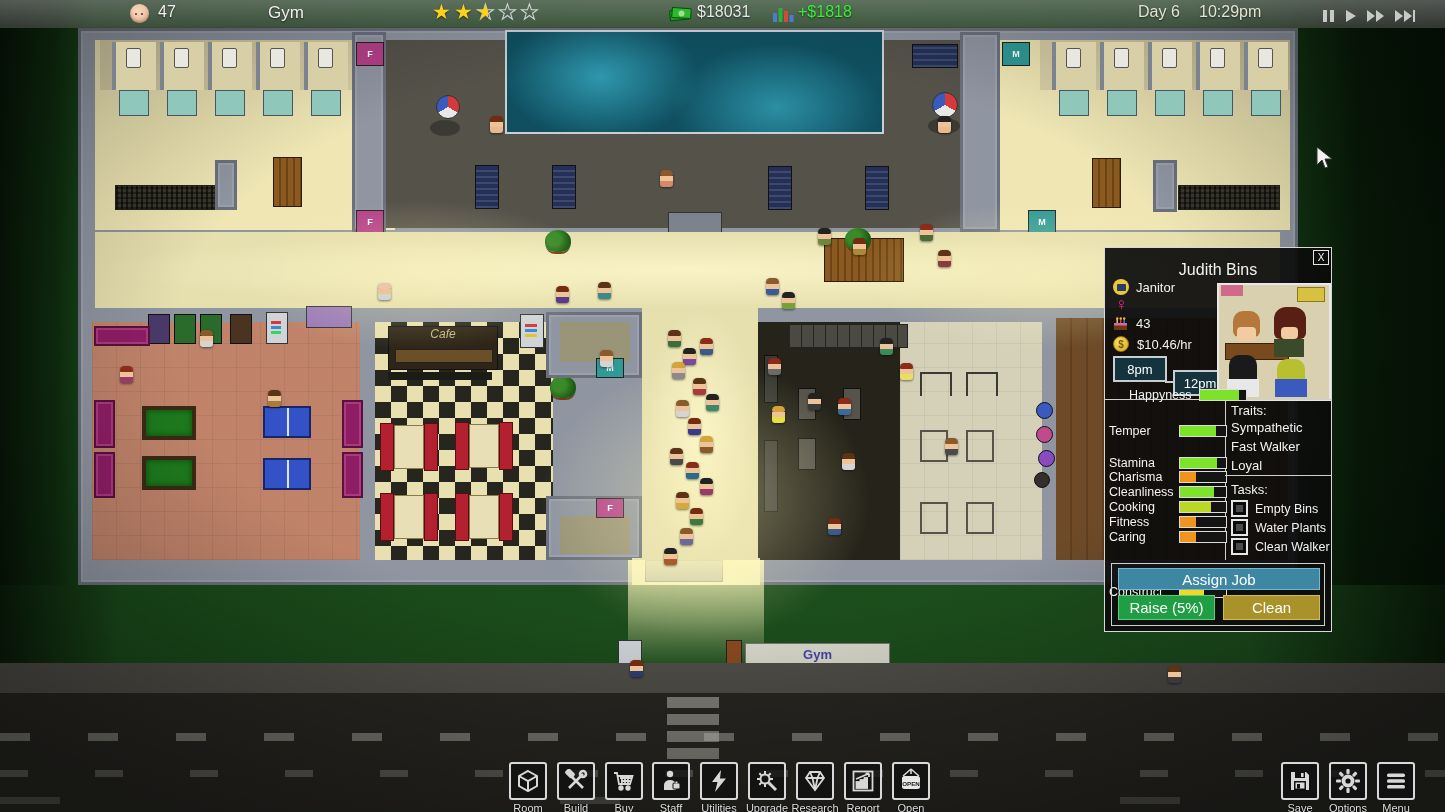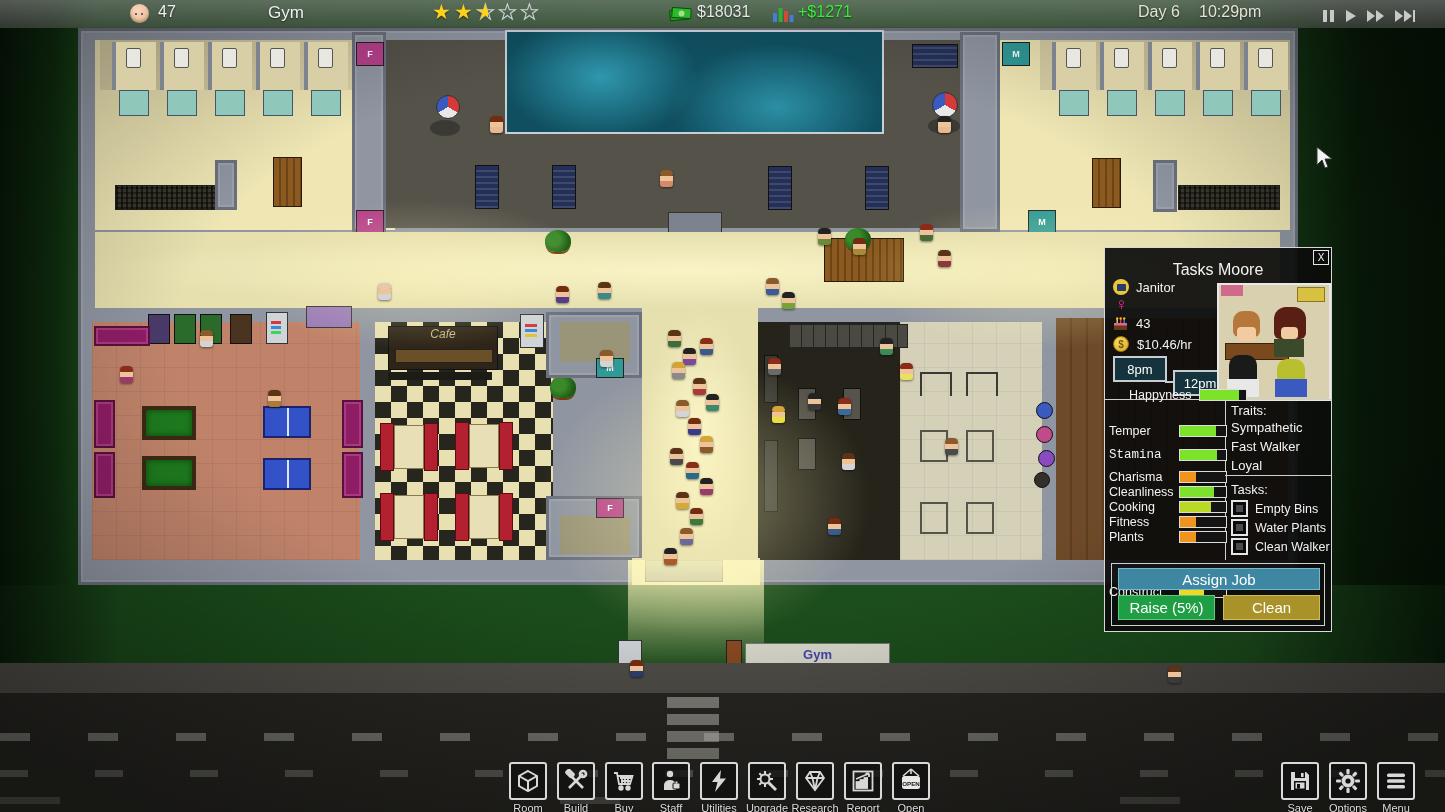--- a/index.html
+++ b/index.html
@@ -449,41 +449,41 @@
     </span>
     <span class="tb" style="left:697px;color:#e6e6e6;">$18031</span>
     <span class="tb" style="left:772px;top:5px;">
       <svg width="22" height="17" viewBox="0 0 22 17">
         <rect x="1" y="8" width="4" height="9" fill="#4a7ad8"></rect>
         <rect x="6.5" y="3" width="4" height="14" fill="#2fae3a"></rect>
         <rect x="12" y="6" width="4" height="11" fill="#d44a3a"></rect>
         <rect x="17.5" y="10" width="4" height="7" fill="#4a7ad8"></rect>
       </svg>
     </span>
-    <span class="tb" style="left:798px;color:#35f035;">+$1271</span>
+    <span class="tb" style="left:798px;color:#35f035;">+$1818</span>
     <span class="tb" style="left:1138px;color:#e4e4d4;">Day 6</span>
     <span class="tb" style="left:1199px;color:#e4e4d4;">10:29pm</span>
     <span id="speed-controls" class="tb" style="left:1322px;top:6px;"><span class="ctrl"><svg width="13" height="14" viewBox="0 0 13 14">
             <rect x="1" y="1" width="4" height="12" fill="#c8c8c8"></rect>
             <rect x="8" y="1" width="4" height="12" fill="#c8c8c8"></rect>
           </svg></span><span class="ctrl"><svg width="13" height="14" viewBox="0 0 13 14">
             <path d="M2,1 L12,7 L2,13 Z" fill="#c8c8c8"></path>
           </svg></span><span class="ctrl"><svg width="19" height="14" viewBox="0 0 19 14">
             <path d="M1,1 L9,7 L1,13 Z" fill="#c8c8c8"></path>
             <path d="M10,1 L18,7 L10,13 Z" fill="#c8c8c8"></path>
           </svg></span><span class="ctrl"><svg width="22" height="14" viewBox="0 0 22 14">
             <path d="M1,1 L9,7 L1,13 Z" fill="#c8c8c8"></path>
             <path d="M10,1 L18,7 L10,13 Z" fill="#c8c8c8"></path>
             <rect x="19" y="1" width="2" height="12" fill="#c8c8c8"></rect>
           </svg></span></span>
   </div>
 
   <div id="panel" class="abs">
     <div style="position:absolute;right:2px;top:2px;width:14px;height:13px;border:1px solid #e6e6e6;display:flex;align-items:center;justify-content:center;font-size:10px;cursor:pointer;">X</div>
-    <div style="position:absolute;left:0;right:0;top:13px;text-align:center;font-size:16px;">Tasks Moore</div>
+    <div style="position:absolute;left:0;right:0;top:13px;text-align:center;font-size:16px;">Judith Bins</div>
 
     <div style="position:absolute;left:8px;top:31px;display:flex;align-items:center;gap:7px;">
       <span style="width:16px;height:16px;border-radius:50%;background:#e8c83a;display:flex;align-items:center;justify-content:center;">
         <i style="width:9px;height:7px;background:#2a3a6a;border-radius:1px;display:block;"></i>
       </span>
       <span>Janitor</span>
     </div>
     <div style="position:absolute;left:10px;top:47px;color:#ff28a0;font-size:17px;font-weight:bold;">♀</div>
     <div style="position:absolute;left:8px;top:68px;display:flex;align-items:center;gap:8px;">
       <span>
@@ -526,36 +526,36 @@
 
     <div class="section-line" style="left:0;top:151px;width:226px;height:1px;"></div>
     <div class="section-line" style="left:120px;top:151px;width:1px;height:161px;"></div>
     <div id="stats">
         <div class="stat-row" style="top: 140px; margin-left: 20px;"><span>Happyness</span><div class="stat-bar">
             <span class="stat-fill" style="width: 85%; background: rgb(125, 227, 42);"></span>
           </div></div>
         <div class="stat-row" style="top: 176px;"><span>Temper</span><div class="stat-bar">
             <span class="stat-fill" style="width: 78%; background: rgb(125, 227, 42);"></span>
           </div></div>
-        <div class="stat-row" style="top: 200px; font-family: Liberation Mono, monospace;"><span>Stamina</span><div class="stat-bar">
+        <div class="stat-row" style="top: 208px;"><span>Stamina</span><div class="stat-bar">
             <span class="stat-fill" style="width: 80%; background: rgb(125, 227, 42);"></span>
           </div></div>
         <div class="stat-row" style="top: 222px;"><span>Charisma</span><div class="stat-bar">
             <span class="stat-fill" style="width: 35%; background: rgb(240, 148, 30);"></span>
           </div></div>
         <div class="stat-row" style="top: 237px;"><span>Cleanliness</span><div class="stat-bar">
             <span class="stat-fill" style="width: 73%; background: rgb(125, 227, 42);"></span>
           </div></div>
         <div class="stat-row" style="top: 252px;"><span>Cooking</span><div class="stat-bar">
             <span class="stat-fill" style="width: 68%; background: rgb(185, 217, 38);"></span>
           </div></div>
         <div class="stat-row" style="top: 267px;"><span>Fitness</span><div class="stat-bar">
             <span class="stat-fill" style="width: 35%; background: rgb(240, 148, 30);"></span>
           </div></div>
-        <div class="stat-row" style="top: 282px;"><span>Plants</span><div class="stat-bar">
+        <div class="stat-row" style="top: 282px;"><span>Caring</span><div class="stat-bar">
             <span class="stat-fill" style="width: 35%; background: rgb(240, 148, 30);"></span>
           </div></div>
         <div class="stat-row" style="top: 297px; margin-top: 40px;"><span>Construct</span><div class="stat-bar">
             <span class="stat-fill" style="width: 52%; background: rgb(240, 217, 30);"></span>
           </div></div>
       </div>
     <div style="position:absolute;left:126px;top:155px;">Traits:</div>
     <div id="traits">
         <div class="trait" style="top: 172px;">Sympathetic</div>
         <div class="trait" style="top: 191px;">Fast Walker</div>

